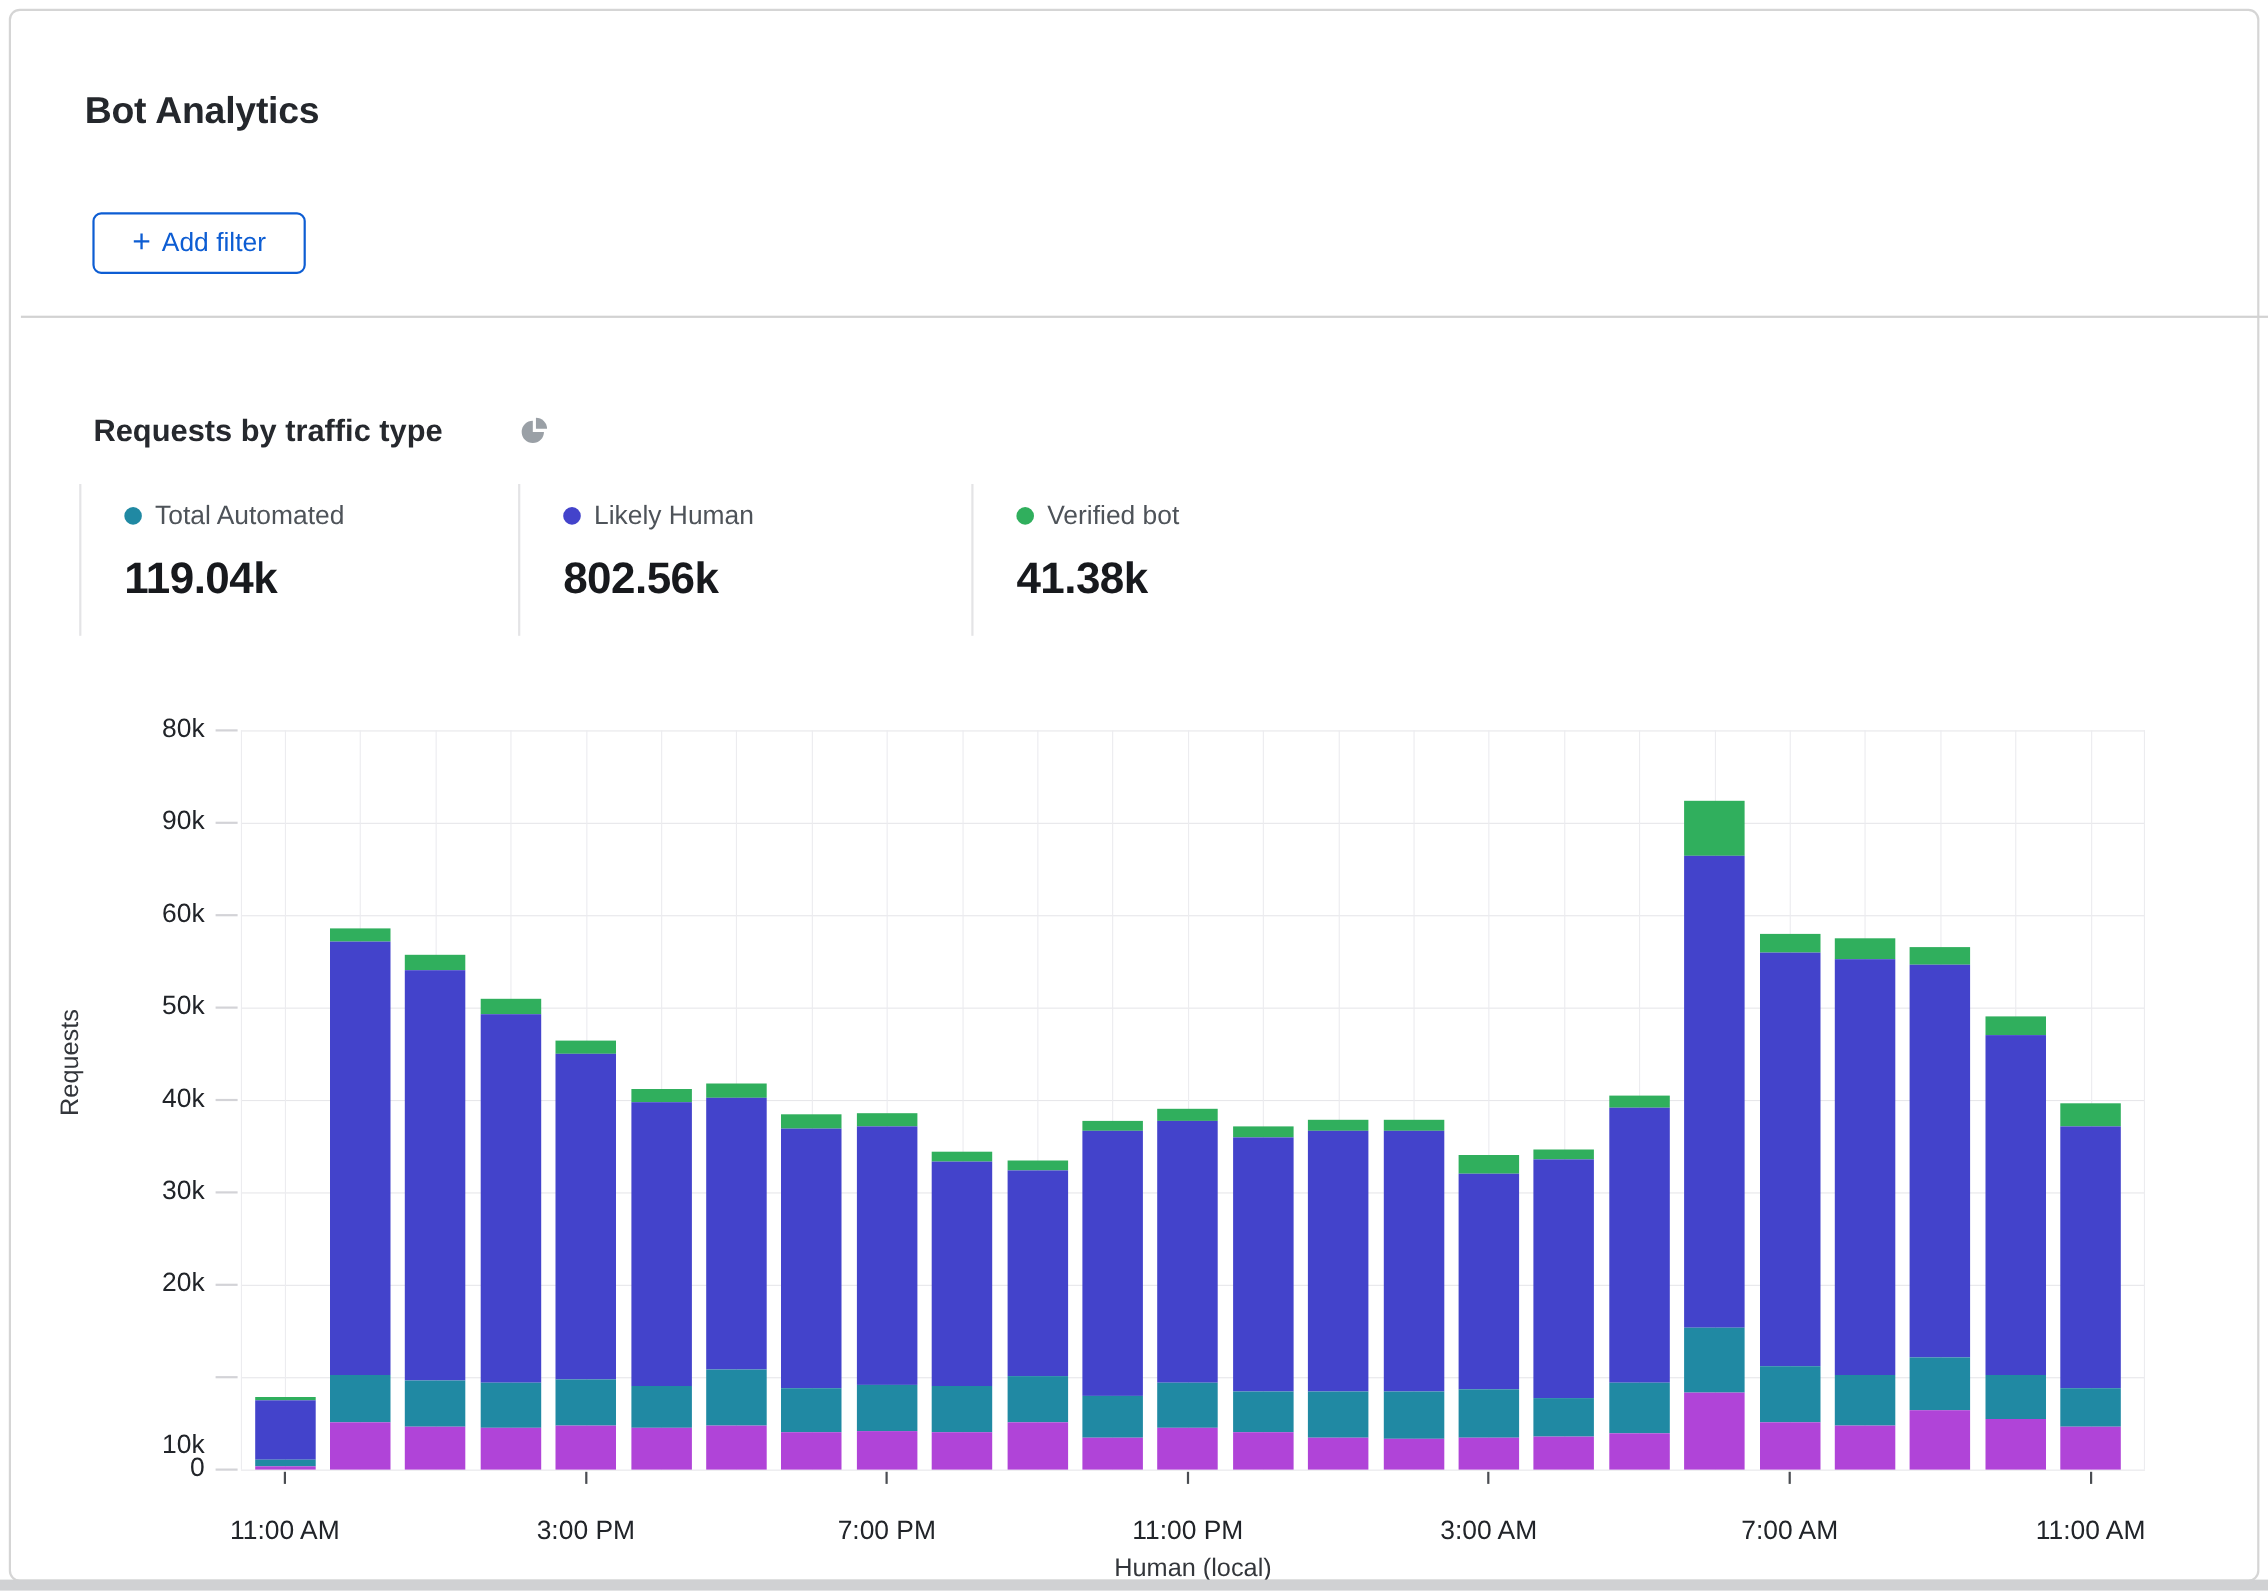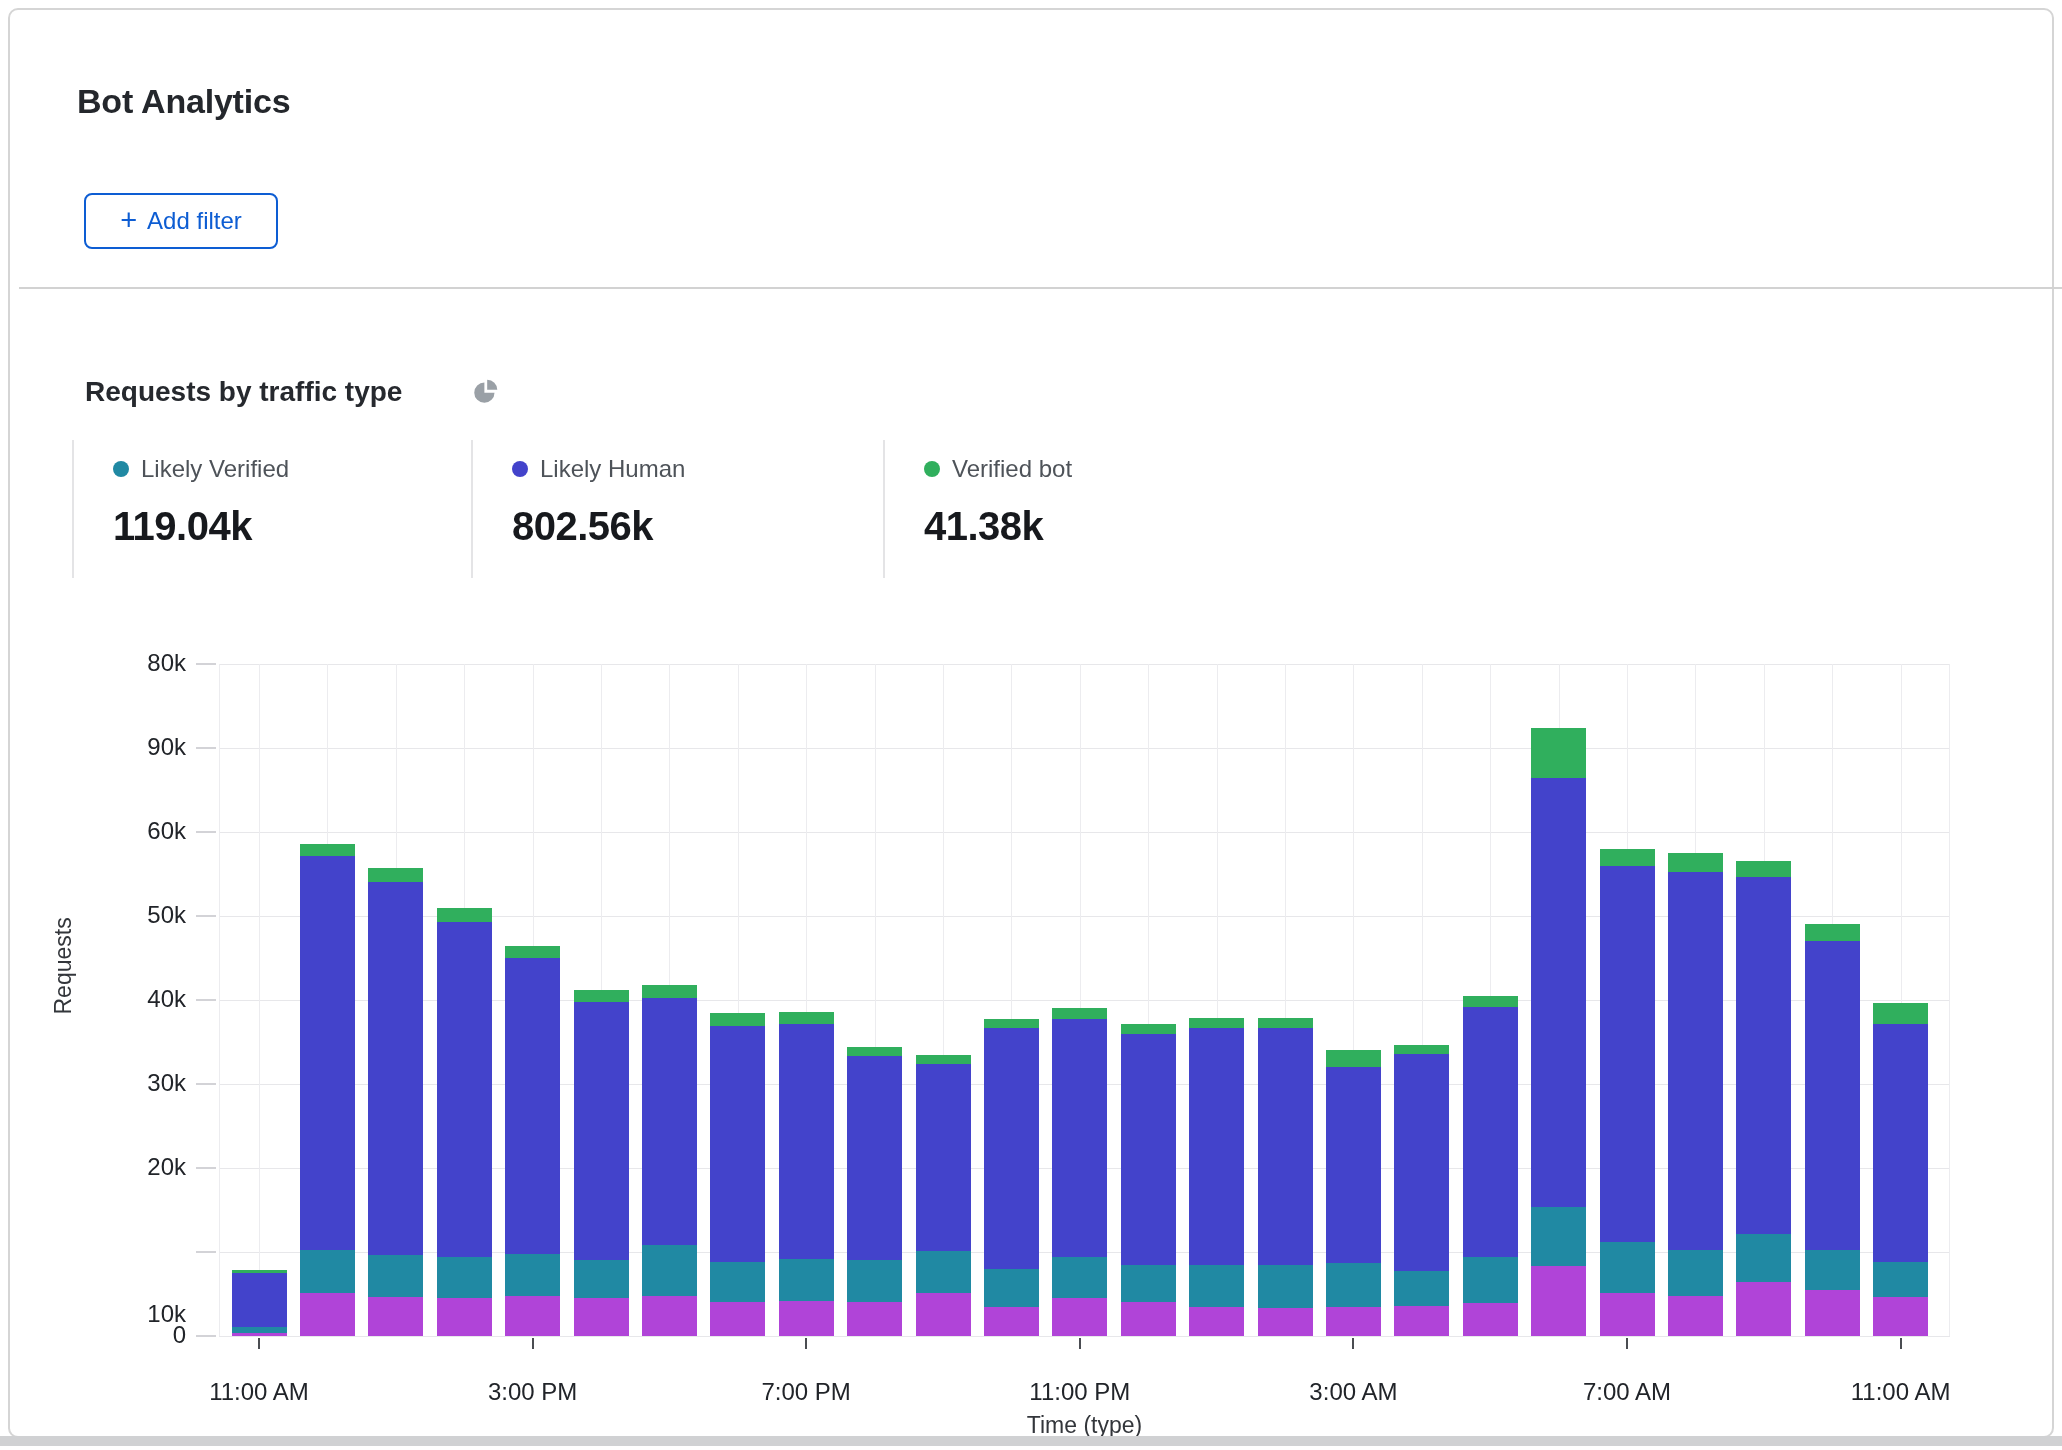--- a/index.html
+++ b/index.html
@@ -100,21 +100,21 @@
     <div class="section-title">Requests by traffic type</div>
     <svg class="pie-icon" viewBox="0 0 24 24">
       <path d="M11 13 L11 4 A9 9 0 1 0 20 13 Z" fill="#9aa0a6"></path>
       <path d="M13.5 10.5 L13.5 1.5 A9 9 0 0 1 22.5 10.5 Z" fill="#9aa0a6"></path>
     </svg>
 
     <div class="stats">
       <div class="stat-col c2">
         <div class="stat-label">
           <span class="dot" style="background: rgb(32, 137, 163);"></span>
-          <span>Likely Verified</span>
+          <span>Total Automated</span>
         </div>
         <div class="stat-value">119.04k</div>
       </div>
       <div class="stat-col c3">
         <div class="stat-label">
           <span class="dot" style="background: rgb(67, 67, 203);"></span>
           <span>Likely Human</span>
         </div>
         <div class="stat-value">802.56k</div>
       </div>
@@ -345,17 +345,17 @@
         <div class="xtick-label" style="left: 989.8px;">11:00 PM</div>
         <div class="xtick-mark" style="left: 1068.8px;"></div>
         <div class="xtick-label" style="left: 1263.4px;">3:00 AM</div>
         <div class="xtick-mark" style="left: 1342.4px;"></div>
         <div class="xtick-label" style="left: 1537px;">7:00 AM</div>
         <div class="xtick-mark" style="left: 1616px;"></div>
         <div class="xtick-label" style="left: 1810.6px;">11:00 AM</div>
         <div class="xtick-mark" style="left: 1889.6px;"></div>
       </div>
 
-    <div class="x-axis-title">Time (type)</div>
+    <div class="x-axis-title">Human (local)</div>
   </div>
 
   <div class="bottom-strip"></div>
 </div>
 
 </body></html>

